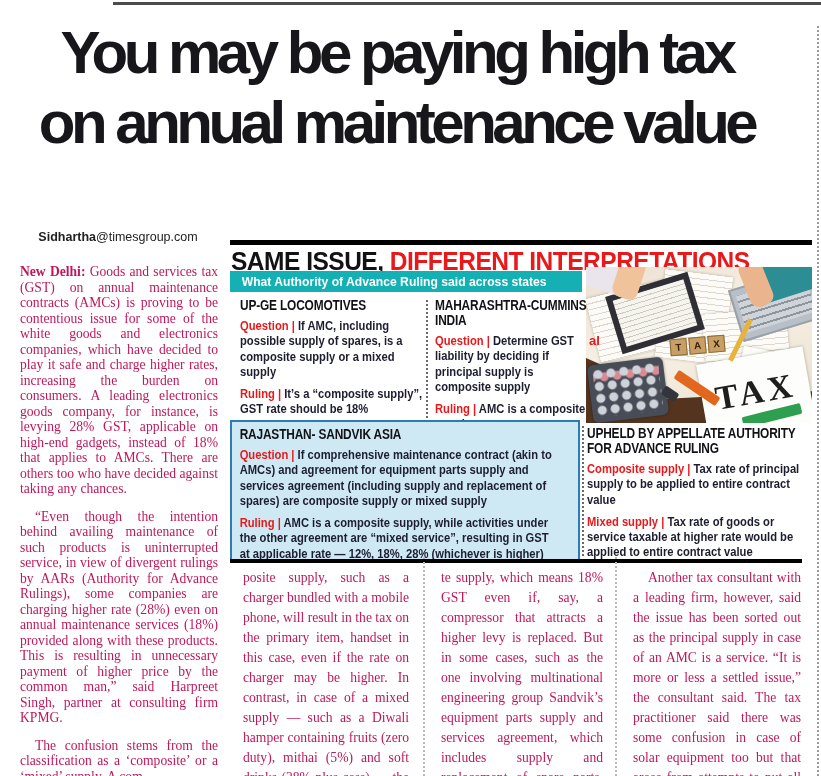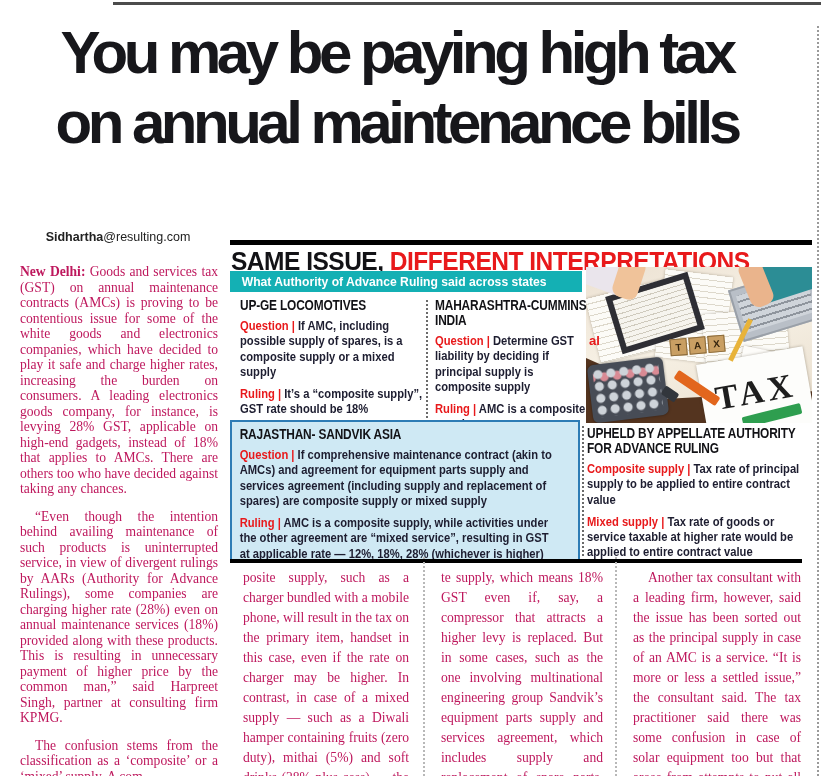--- a/index.html
+++ b/index.html
@@ -100,25 +100,25 @@
 </head>
 <body>
 
 <div class="page">
 
   <div class="toprule"></div>
   <div class="rightborder"></div>
 
   <div class="headline">
     <div>You may be paying high tax</div>
-    <div>on annual maintenance bills</div>
-  </div>
-
-
-  <div class="byline"><span class="bn">Sidhartha</span><span>@resulting.com</span></div>
+    <div>on annual maintenance value</div>
+  </div>
+
+
+  <div class="byline"><span class="bn">Sidhartha</span><span>@timesgroup.com</span></div>
 
   <div class="leftcol">
     <p class="para"><span class="lead">New Delhi:</span><span> Goods and services tax (GST) on annual maintenance contracts (AMCs) is proving to be contentious issue for some of the white goods and electronics companies, which have decided to play it safe and charge higher rates, increasing the burden on consumers. A leading electronics goods company, for instance, is levying 28% GST, applicable on high-end gadgets, instead of 18% that applies to AMCs. There are others too who have decided against taking any chances.</span></p>
     <p class="para ind">“Even though the intention behind availing maintenance of such products is uninterrupted service, in view of divergent rulings by AARs (Authority for Advance Rulings), some companies are charging higher rate (28%) even on annual maintenance services (18%) provided along with these products. This is resulting in unnecessary payment of higher price by the common man,” said Harpreet Singh, partner at consulting firm KPMG.</p>
     <p class="para ind">The confusion stems from the classification as a ‘composite’ or a ‘mixed’ supply. A com-</p>
   </div>
 
   <div class="infobox">
     <div class="ib-topbar"></div>
     <div class="ib-title"><span>SAME ISSUE, </span><span class="red">DIFFERENT INTERPRETATIONS</span></div>

